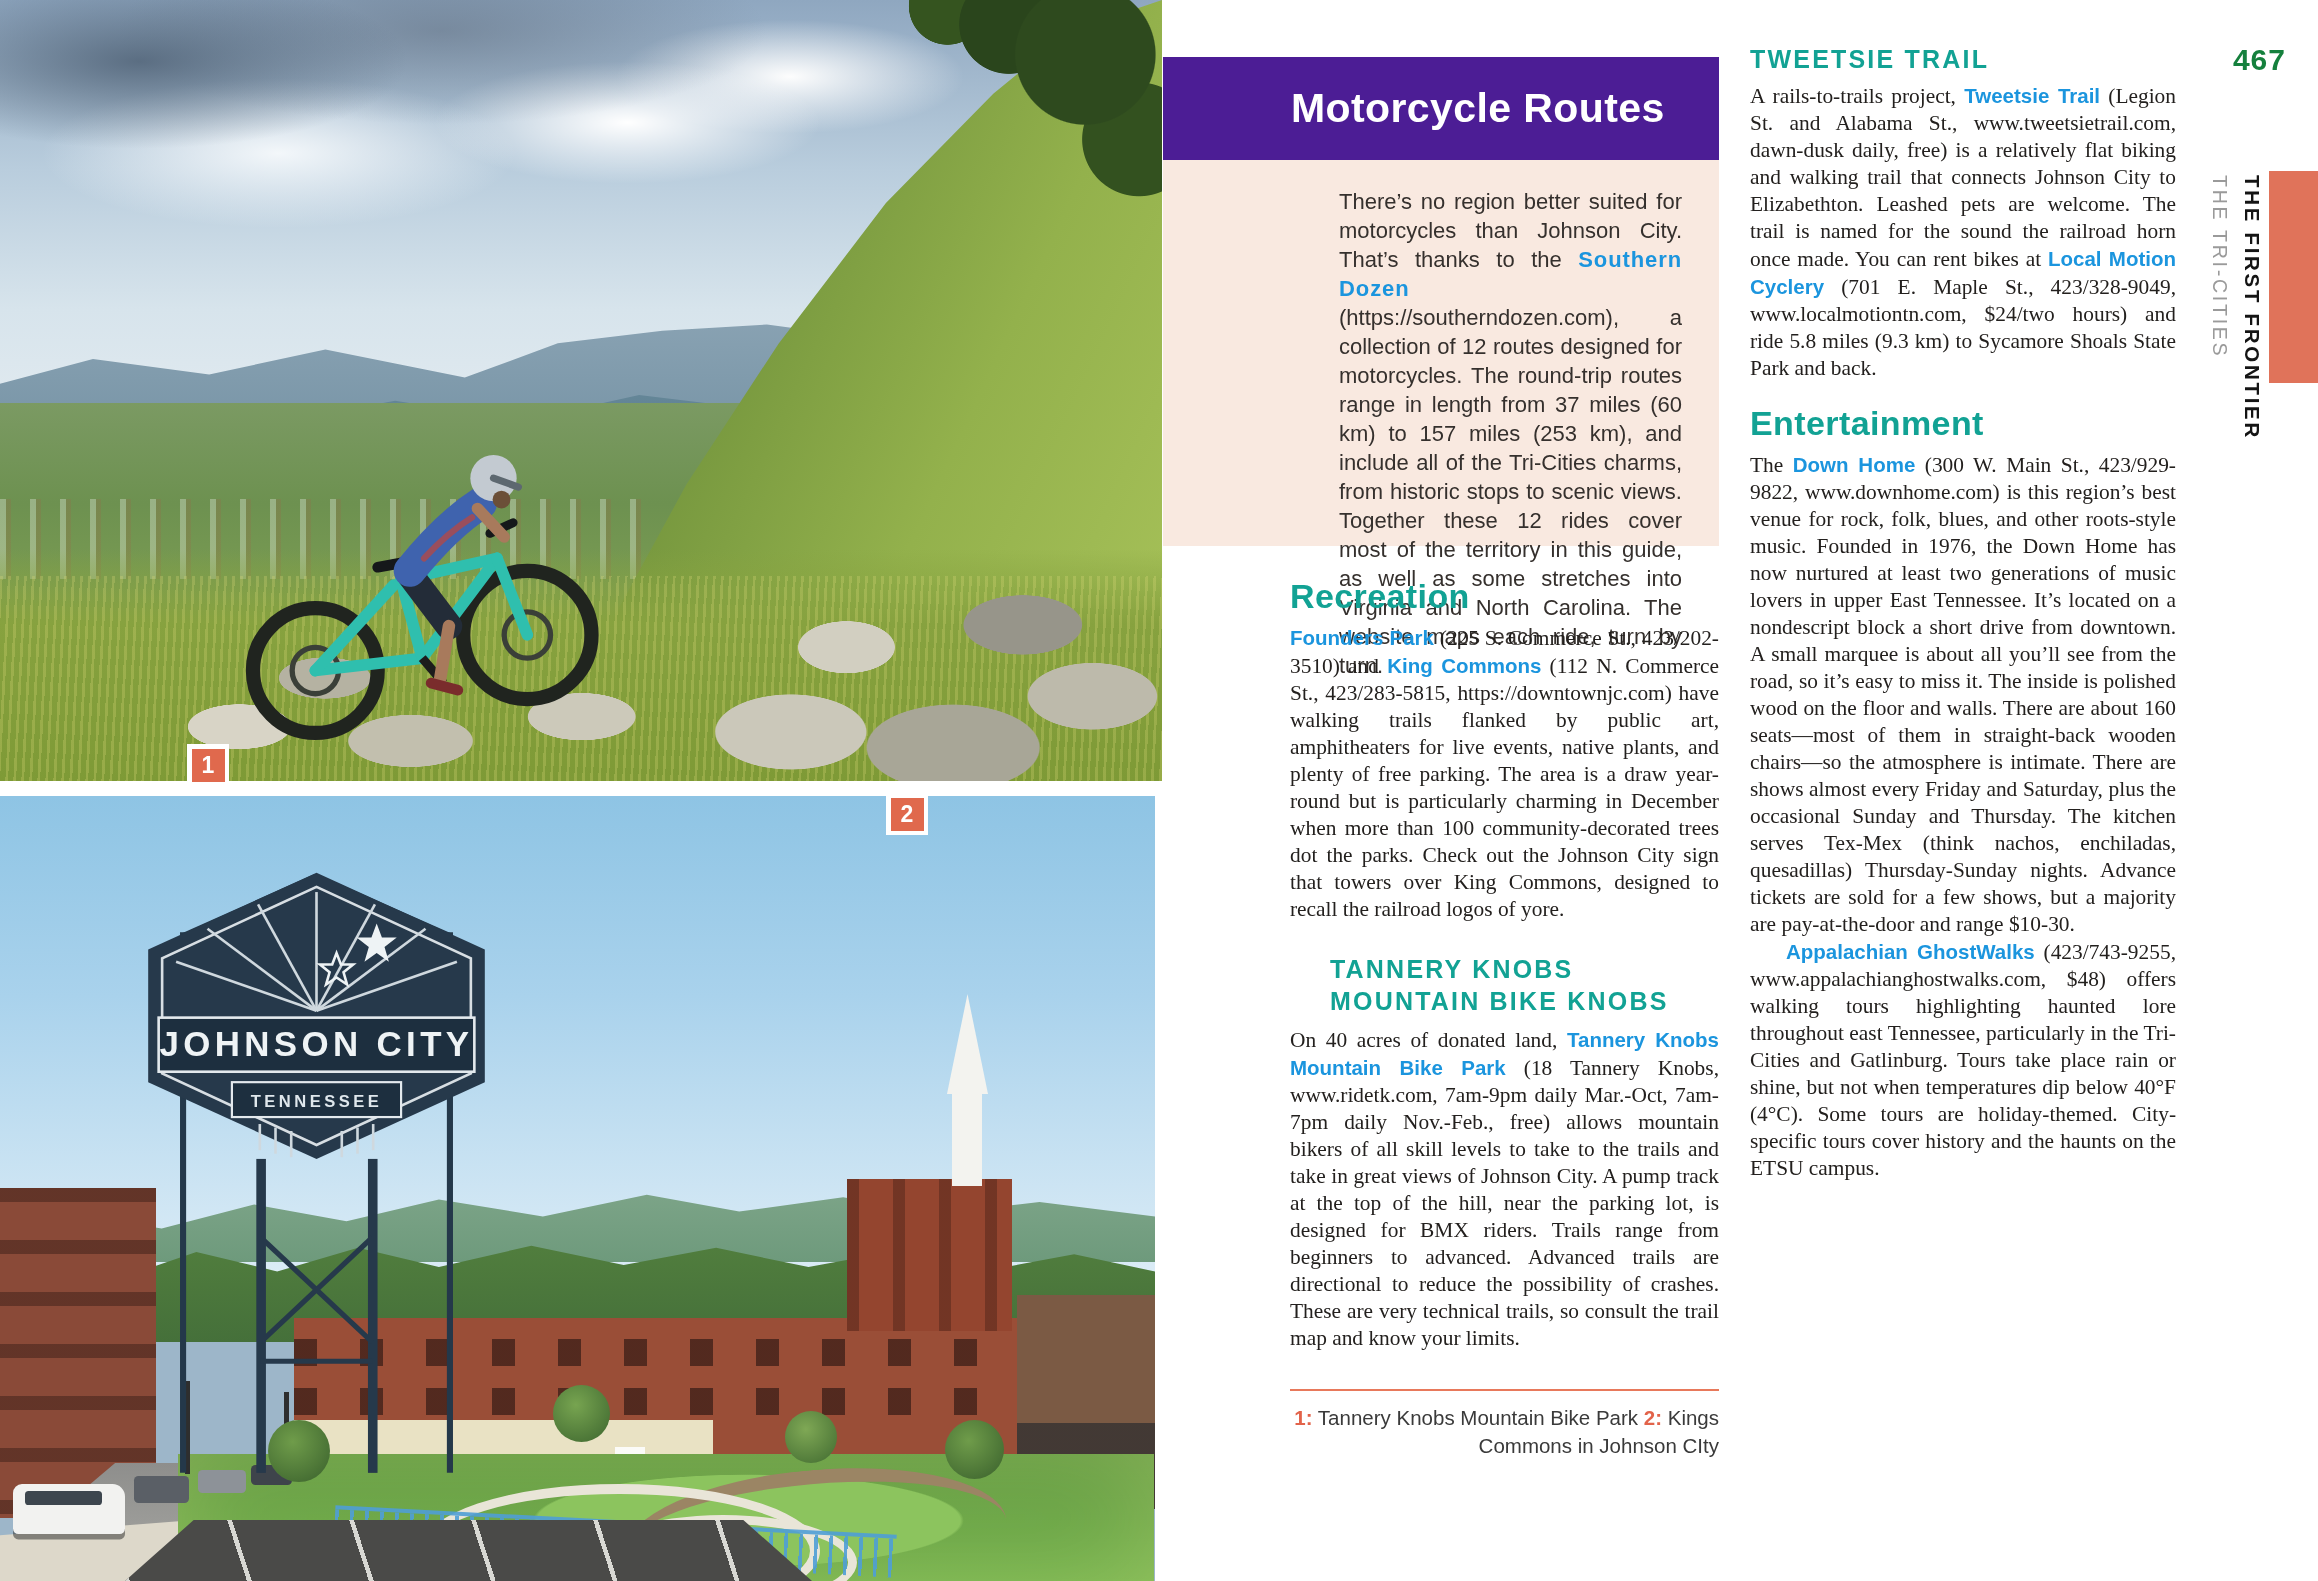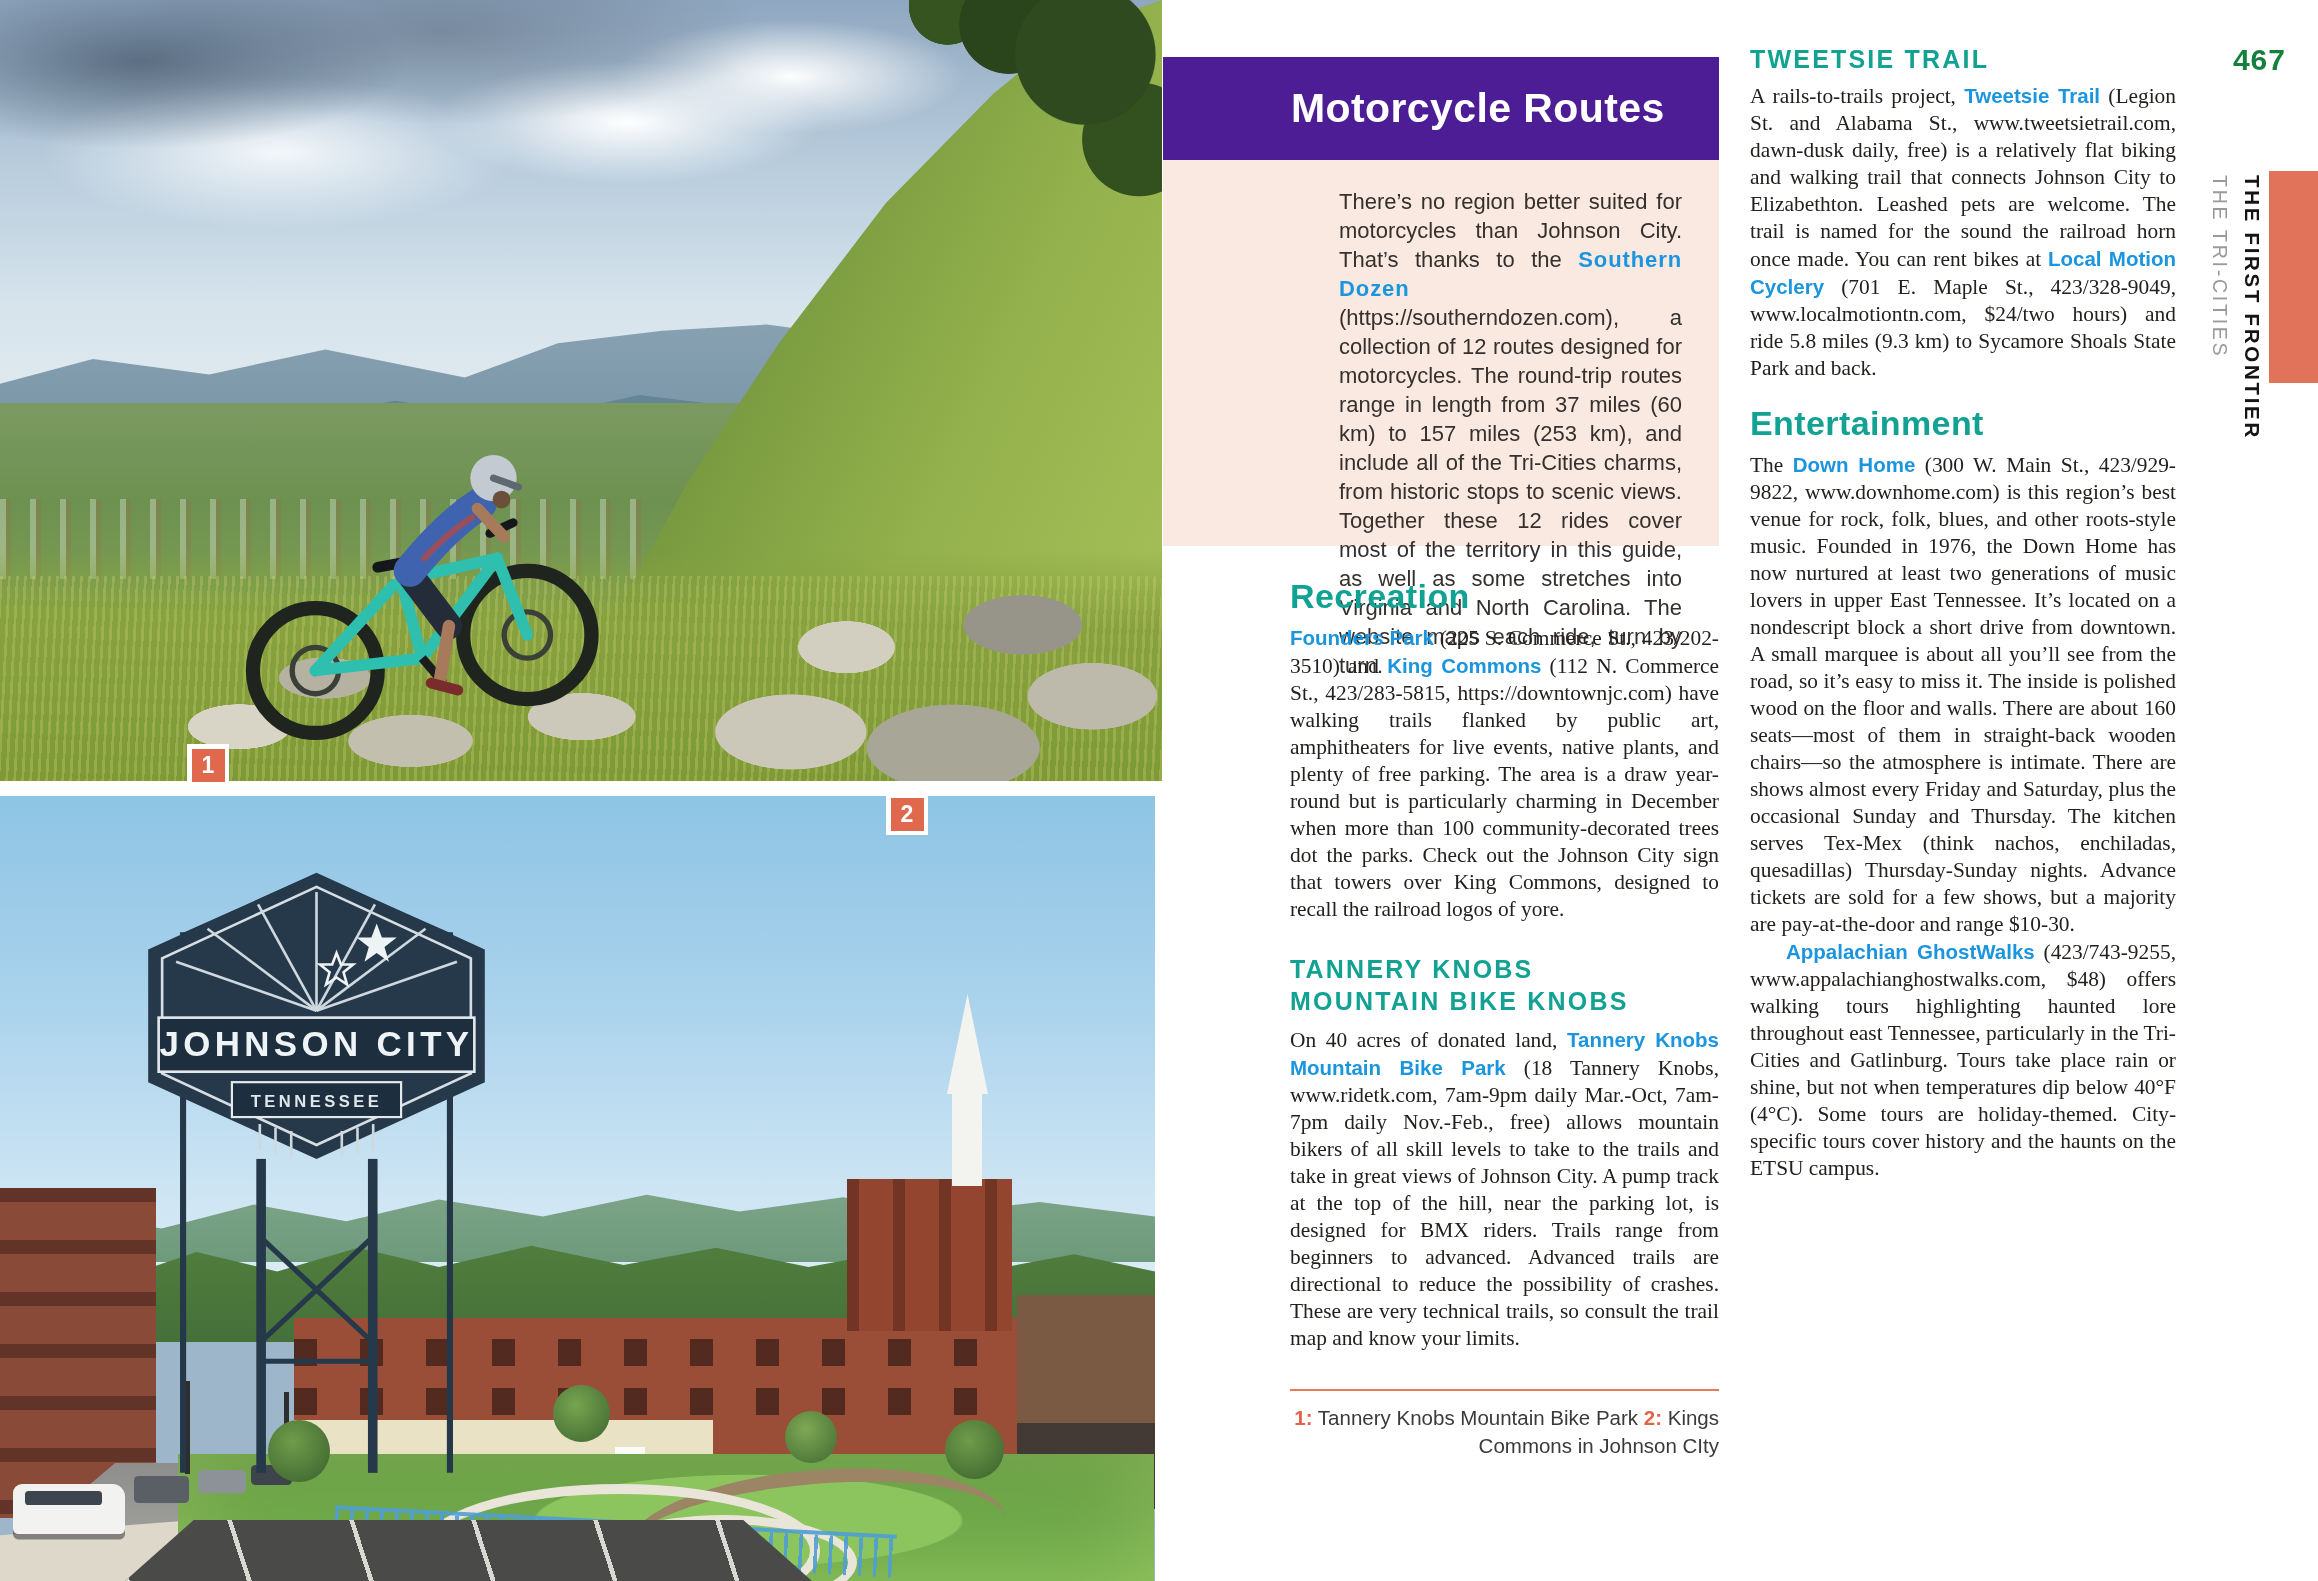--- a/index.html
+++ b/index.html
@@ -135,21 +135,21 @@
   .textcol { position:absolute; text-align:justify; font-size:21.4px; line-height:27px; hyphens:auto; }
   #col-mid { left:1290px; top:578px; width:429px; }
   #col3 { left:1750px; top:43px; width:426px; }
   .h-section { font:bold 34px/37px "Liberation Sans", sans-serif; color:#12A294;
     letter-spacing:0.4px; margin-bottom:9px; text-align:left; }
   .h-sub { font:bold 25px/32px "Liberation Sans", sans-serif; color:#12A294;
     letter-spacing:2.2px; text-align:left; }
   .h-sub-wrap { margin:28.5px 0 9px 0; }
   .poi { font-family:"Liberation Sans", sans-serif; font-weight:bold; color:#1B95DE; font-size:20.5px; }
   .para { margin:0; }
-  .para + .h-sub-wrap { margin-top:30px; }
+  .para + .h-sub-wrap { margin-top:30px;margin-left:40px; }
   .mb { margin-bottom:21.4px; }
   .indent-first { text-indent:36px; }
   #col3 .h-section { margin-top:23px; }
 
   
   .cap-rule { border-top:2.7px solid #E8795B; margin-top:37px; }
   .caption { margin-top:12.5px; font:20.5px/28px "Liberation Sans", sans-serif; color:#3a3a3a; text-align:right; }
   .cap-num { color:#E2634A; font-weight:bold; }
 
   

